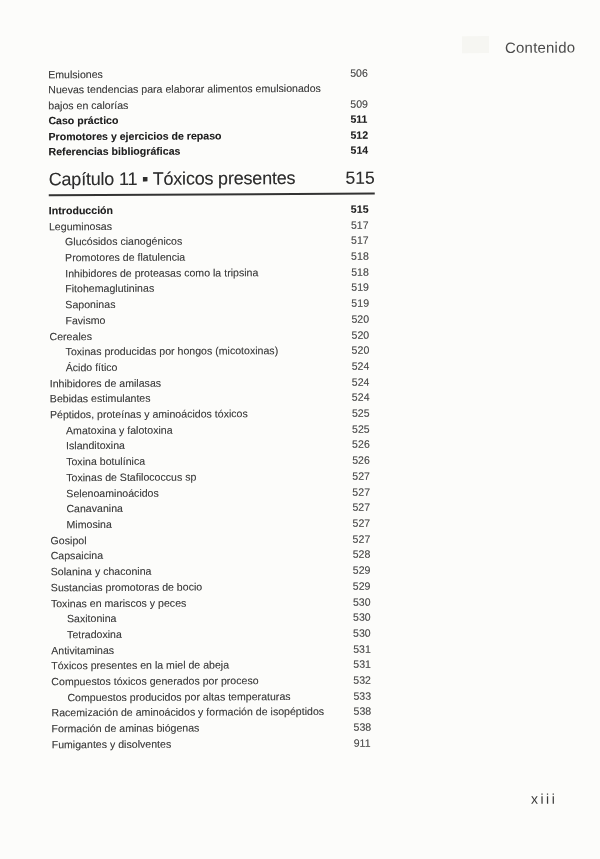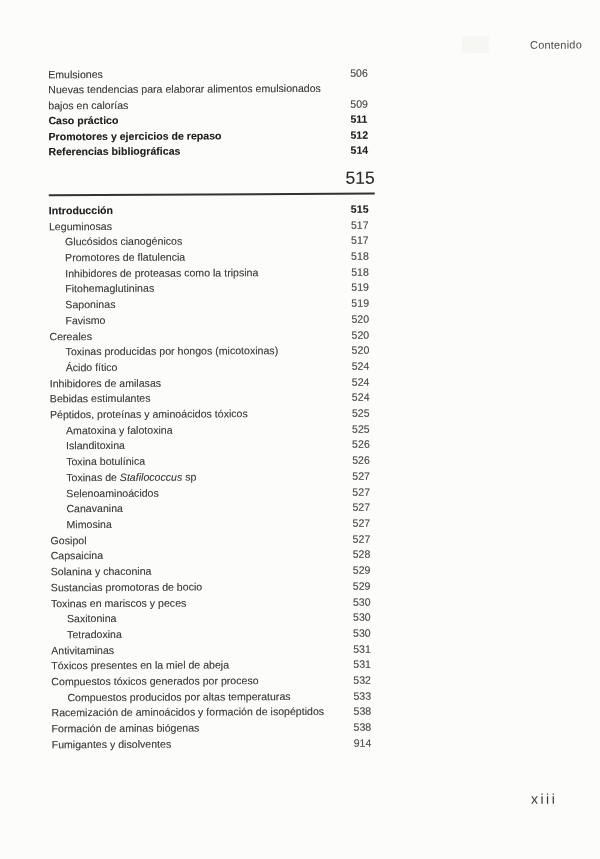--- a/index.html
+++ b/index.html
@@ -15,43 +15,43 @@
     position: absolute; inset: 0;
     transform: rotate(-0.3deg);
     transform-origin: 50% 50%;
   }
   .header-artifact {
     position: absolute; top: 37px; left: 464px;
     width: 27px; height: 17px;
     background: #f6f6f2;
   }
   .header-label {
-    position: absolute; top: 40px; left: 532px;
-    font-size: 11px; color: #4b4b4b;
+    position: absolute; top: 40px; left: 507px;
+    font-size: 15px; color: #4b4b4b;
     letter-spacing: 0.2px;
   }
   .toc-area {
     position: absolute; left: 50px; top: 66px; width: 326px;
   }
   .row {
     display: flex; align-items: flex-end;
     font-size: 10.6px; line-height: 15.4px;
     color: #3e3e3e;
     text-shadow: 0 0 0.4px rgba(70,70,70,0.45);
   }
   .toc-main .row { line-height: 15.7px; }
   .row .lbl {
     flex: 0 0 302px; box-sizing: border-box;
     padding-right: 10px;
   }
   .row.ind .lbl { padding-left: 16px; }
   .row .pg { color: #4e4e4e; white-space: nowrap; }
   .row.b { font-weight: 700; color: #1f1f1f; }
   .row.b .pg { color: #1f1f1f; }
-  .it { font-style: italic; }
+  .it { }
   .heading-row {
     display: flex; align-items: flex-end;
     margin-top: 11px;
   }
   .heading-title {
     font-size: 18px; line-height: 19.5px;
     color: #2d2d2d; letter-spacing: -0.2px;
     text-shadow: 0 0 0.4px rgba(60,60,60,0.4);
   }
   .heading-page {
@@ -102,20 +102,21 @@
           <span class="pg">512</span>
         </div>
         <div class="row b">
           <span class="lbl"><span>Referencias bibliográficas</span></span>
           <span class="pg">514</span>
         </div>
       </div>
 
     <div class="heading-row">
       <div class="heading-title">
+        <div>Capítulo 11 ▪ Tóxicos presentes</div>
       </div>
       <div class="heading-page">515</div>
     </div>
 
     <div class="rule"></div>
 
     <div class="toc-main">
         <div class="row b">
           <span class="lbl"><span>Introducción</span></span>
           <span class="pg">515</span>
@@ -247,21 +248,21 @@
         <div class="row">
           <span class="lbl"><span>Racemización de aminoácidos y formación de isopéptidos</span></span>
           <span class="pg">538</span>
         </div>
         <div class="row">
           <span class="lbl"><span>Formación de aminas biógenas</span></span>
           <span class="pg">538</span>
         </div>
         <div class="row">
           <span class="lbl"><span>Fumigantes y disolventes</span></span>
-          <span class="pg">914</span>
+          <span class="pg">911</span>
         </div>
       </div>
 
   </div>
 
   <div class="folio">xiii</div>
 
 </div>
 
 </body></html>

